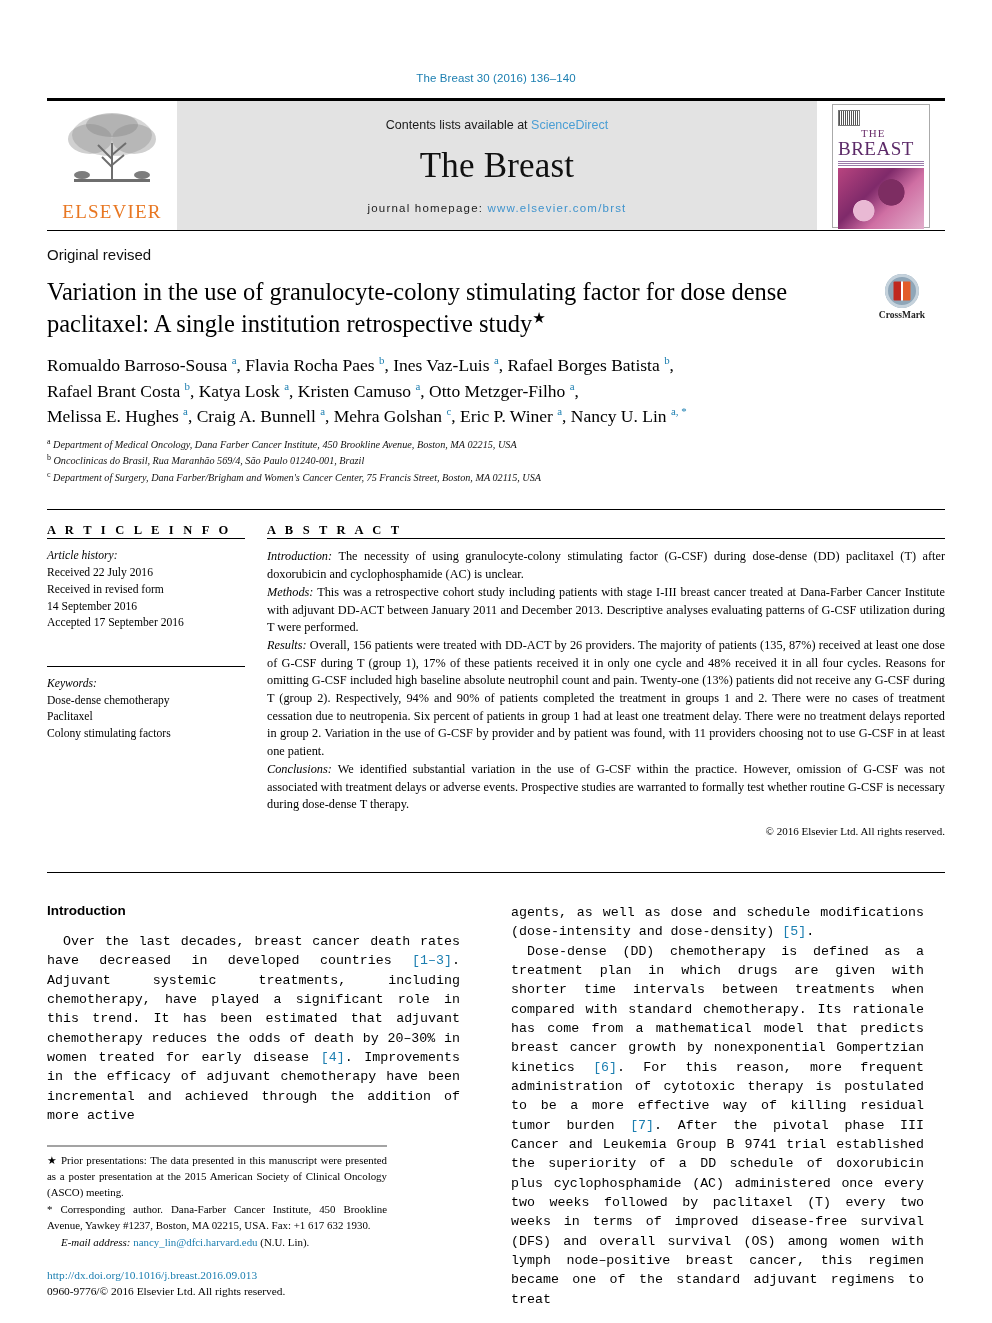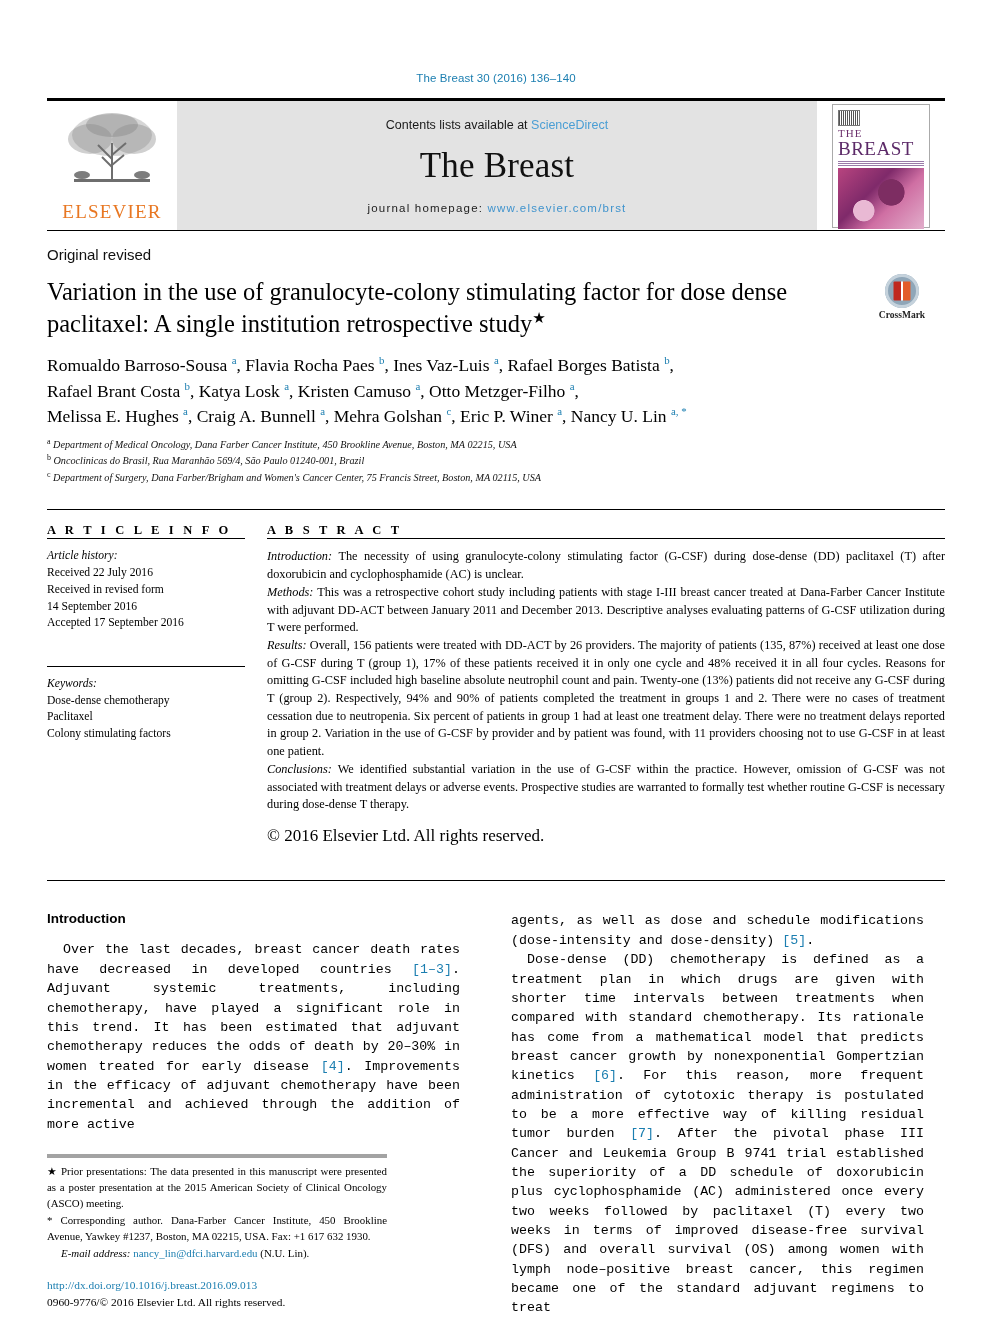--- a/index.html
+++ b/index.html
@@ -125,20 +125,21 @@
     border: 1px solid #777;
     background: repeating-linear-gradient(90deg,#555 0 1px,#fff 1px 2px);
     margin-bottom: 2px;
   }
   .cover-the {
     font-family: "Liberation Serif", serif;
     font-size: 11px;
     color: #6b2f6b;
     letter-spacing: 1px;
     line-height: 1;
+    margin-left: 23px;
   }
   .cover-breast {
     font-family: "Liberation Serif", serif;
     font-size: 19px;
     color: #5c2a68;
     letter-spacing: 0.5px;
     line-height: 1;
   }
   .cover-rule {
     height: 5px;
@@ -259,23 +260,23 @@
   .abstract-body {
     font-family: "Liberation Serif", serif;
     font-size: 12.3px;
     line-height: 1.44;
     text-align: justify;
     color: #000;
   }
   .abstract-body p { margin: 0; }
   .abstract-body .lbl { font-style: italic; }
   .copyright {
-    text-align: left;
+    text-align: right;
     margin-top: 10px;
-    font-size: 17px;
+    font-size: 11px;
   }
 
   
   .body-wrap {
     margin: 32px 47px 0 47px;
     border-top: 1px solid #000;
     padding-top: 30px;
     display: flex;
     gap: 51px;
   }
@@ -293,21 +294,21 @@
     line-height: 1.455;
     text-align: justify;
     color: #000;
   }
   .body-text p { margin: 0; text-indent: 16px; }
   .ref { color: #1b7eb0; }
 
   
   .footnotes {
     margin-top: 20px;
-    border-top: 4px solid #a3a3a3;
+    border-top: 2px solid #a3a3a3;
     padding-top: 6px;
     width: 340px;
     font-family: "Liberation Serif", serif;
     font-size: 10.9px;
     line-height: 1.46;
     text-align: justify;
     color: #000;
   }
   .footnotes p { margin: 0 0 1px 0; }
   .fn-star { }

